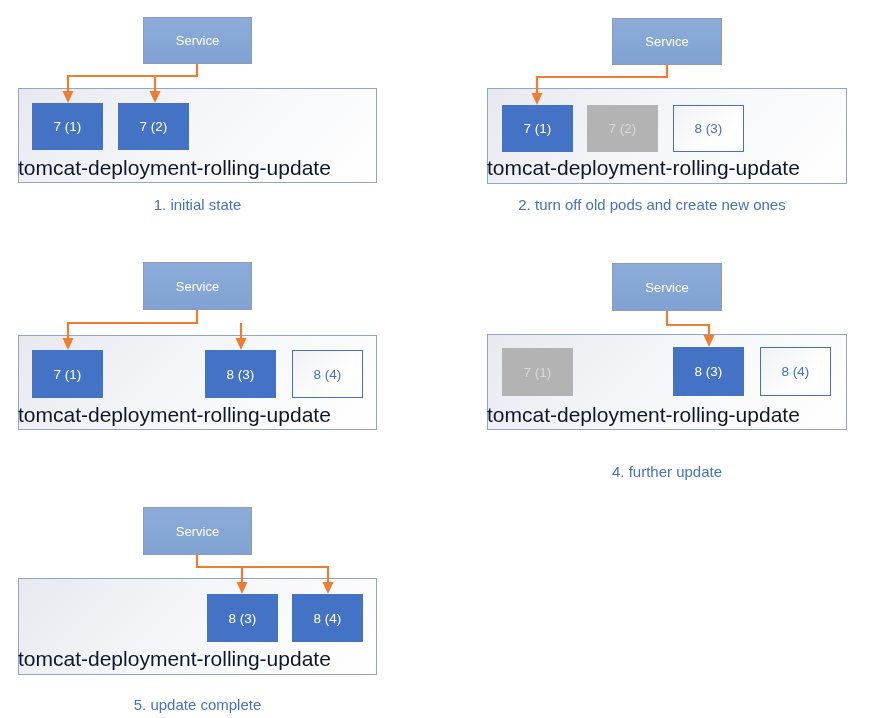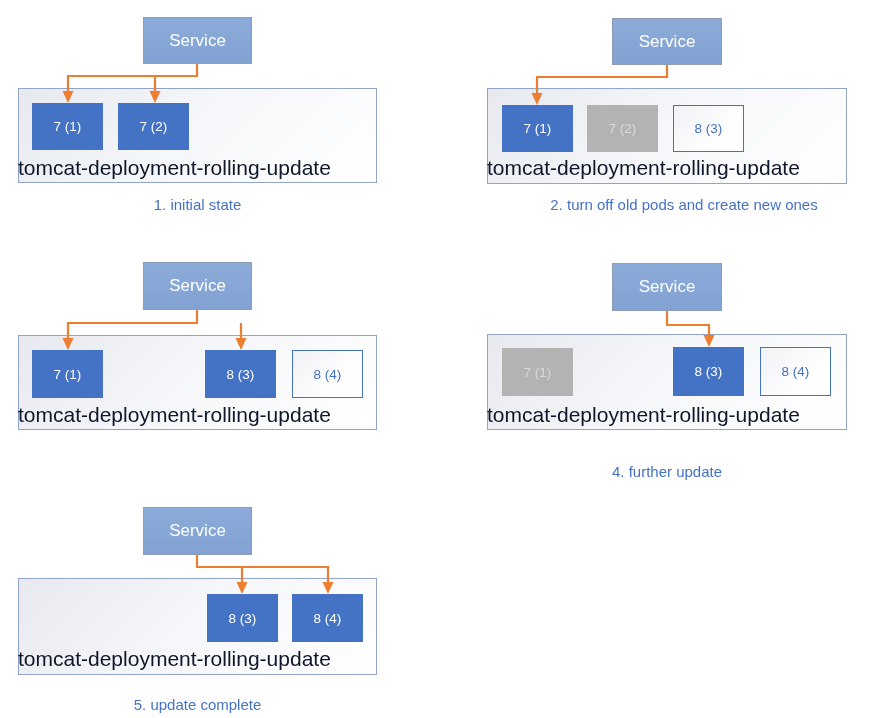--- a/index.html
+++ b/index.html
@@ -10,21 +10,21 @@
     position: relative; overflow: hidden;
   }
   .stage { position: relative; width: 870px; height: 718px; }
 
   .service {
     position: absolute;
     background: linear-gradient(180deg, #8CABD9 0%, #81A2D2 100%);
     border: 1px solid #8E9DB5;
     color: #FFFFFF;
     display: flex; align-items: center; justify-content: center;
-    font-size: 17px;
+    font-size: 13px;
   }
 
   .deployment {
     position: absolute;
     border: 1px solid #93A4C9;
     background: linear-gradient(135deg, #E7E9EF 0%, #F5F6F9 45%, #FFFFFF 100%);
   }
 
   .dep-label {
     position: absolute;
@@ -88,21 +88,21 @@
   <div class="pod" style="left:502px; top:105px; height:47px;" data-state="active">
     <span>7 (1)</span>
   </div>
   <div class="pod" style="left:587px; top:105px; height:47px;" data-state="stopped">
     <span>7 (2)</span>
   </div>
   <div class="pod" style="left:673px; top:105px; height:47px;" data-state="pending">
     <span>8 (3)</span>
   </div>
   <div class="dep-label" style="left:487px; top:159px; width:360px;">tomcat-deployment-rolling-update</div>
-  <div class="caption" style="left:504px; top:196px; width:360px;">2. turn off old pods and create new ones</div>
+  <div class="caption" style="left:472px; top:196px; width:360px;">2. turn off old pods and create new ones</div>
 
   <div class="service" style="left:143px; top:262px; width:109px; height:48px;">
     <span>Service</span>
   </div>
   <div class="deployment" style="left:18px; top:335px; width:359px; height:95px;"></div>
   <div class="pod" style="left:32px; top:350px; height:48px;" data-state="active">
     <span>7 (1)</span>
   </div>
   <div class="pod" style="left:205px; top:350px; height:48px;" data-state="active">
     <span>8 (3)</span>

